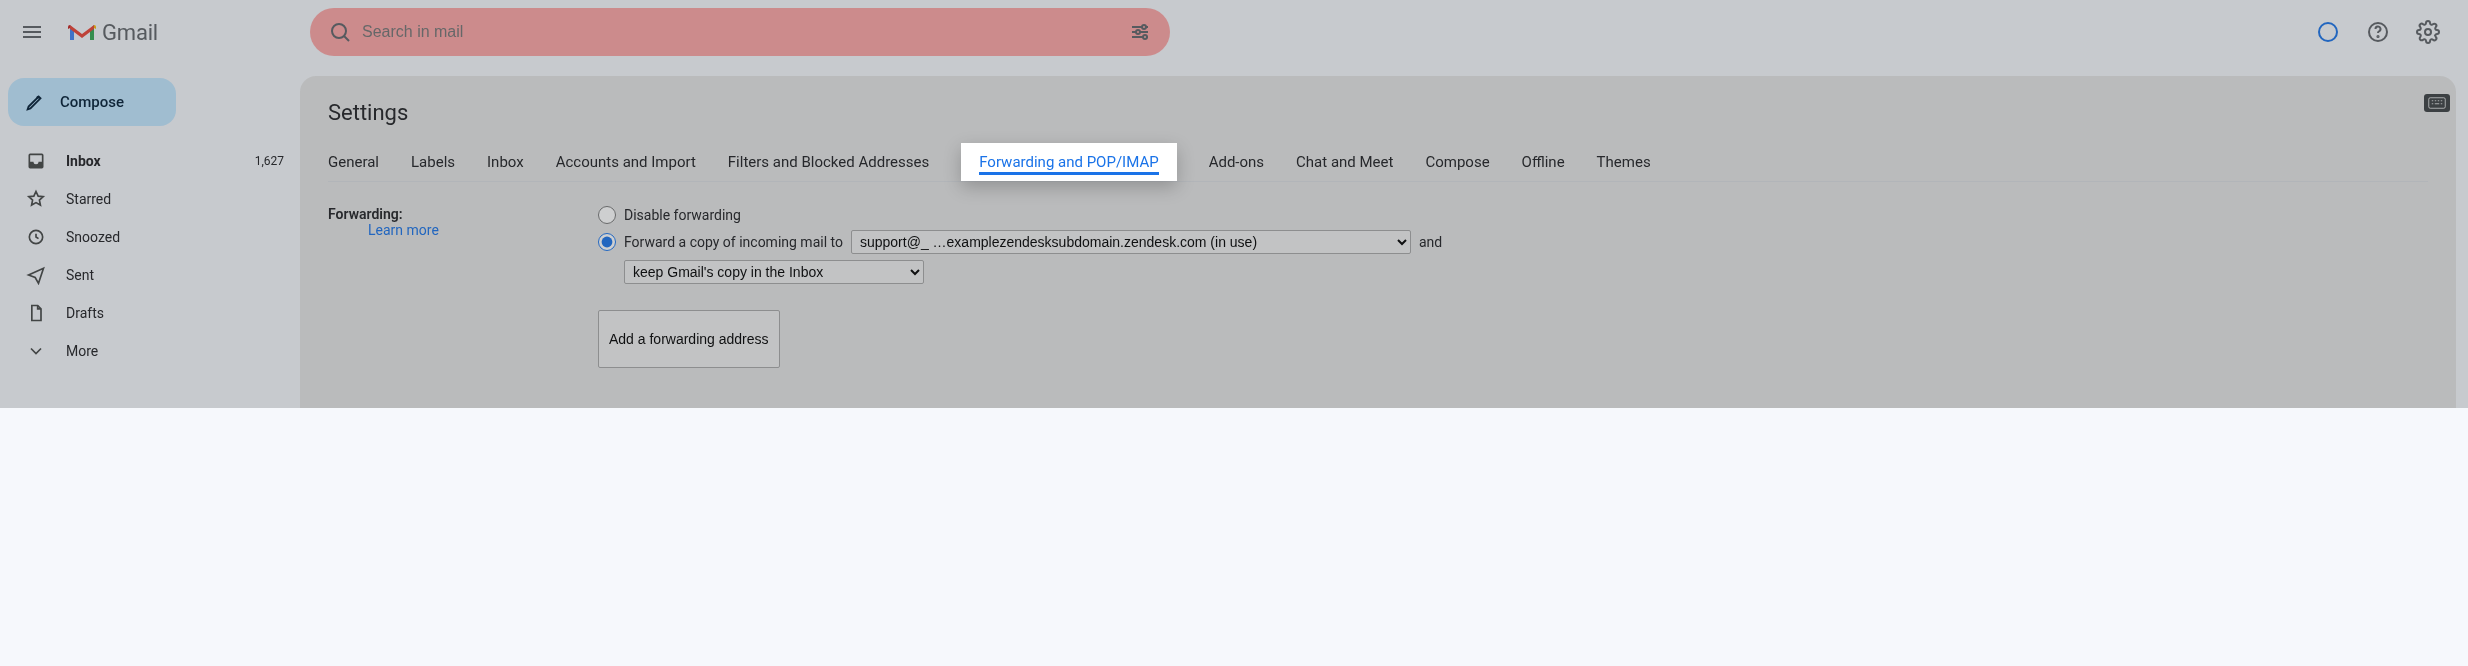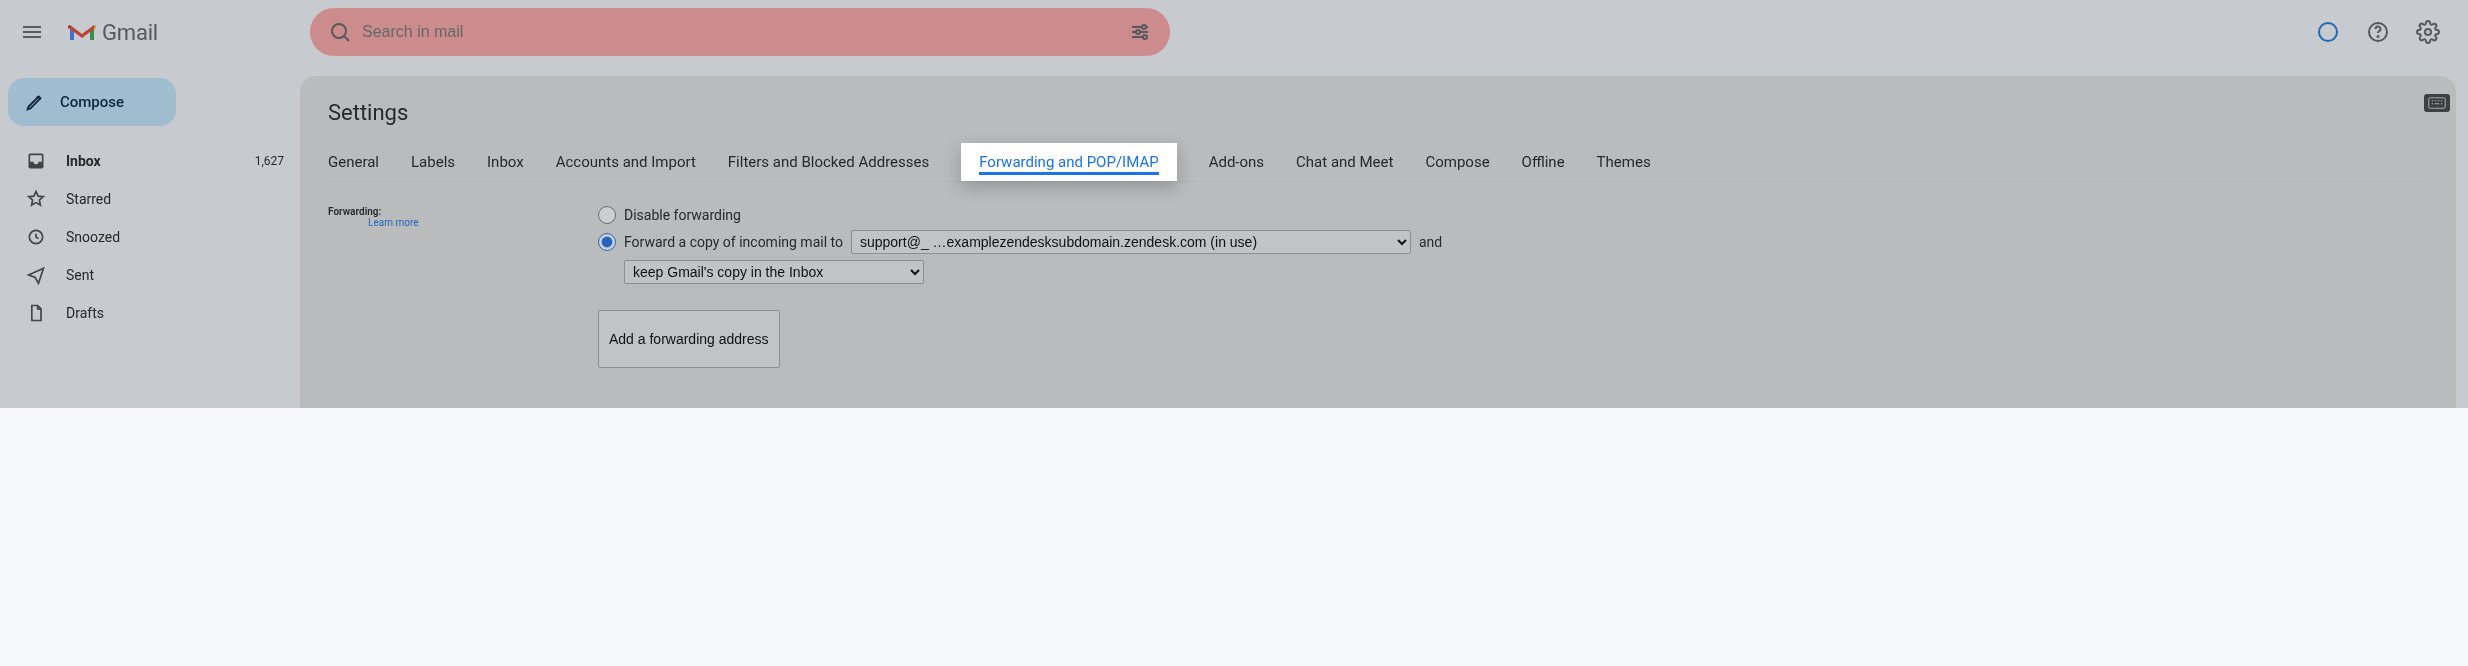--- a/index.html
+++ b/index.html
@@ -105,21 +105,21 @@
     .tab.highlighted {
       color: #1a73e8; background: #fff; padding: 10px 18px;
       z-index: 10; box-shadow: 0 6px 18px rgba(0,0,0,.22);
     }
     .tab.highlighted::after{
       content:""; position:absolute; left:18px; right:18px; bottom:6px;
       height:3px; background:#1a73e8;
     }
 
     .section { display:flex; gap: 40px; padding-top: 24px; }
-    .section-label { width: 230px; font-size: 10px; }
+    .section-label { width: 230px; font-size: 14px; }
     .section-label b { font-weight: 600; }
     .learnmore { color:#1a73e8; text-decoration:none; cursor:pointer;margin-left:40px; }
     .section-body { flex:1; }
     .radio-row { display:flex; align-items:center; gap: 8px; margin-bottom: 6px; font-size:14px;}
     input[type=radio]{ width:18px; height:18px; accent-color:#1a73e8; }
     select {
       font-size:14px; padding: 2px 4px; background:#efefef;
       border:1px solid #a9a9a9; border-radius:2px;
     }
     .sel-email { min-width: 560px; }
@@ -236,20 +236,28 @@
         <span class="label">Sent</span>
       </div>
       <div class="navitem">
         <span class="icon">
             <svg viewBox="0 0 24 24" fill="none" stroke="currentColor" stroke-width="2">
               <path d="M7 3h7l4 4v14H7z"></path>
               <path d="M14 3v4h4"></path>
             </svg>
           </span>
         <span class="label">Drafts</span>
+      </div>
+      <div class="navitem">
+        <span class="icon">
+            <svg viewBox="0 0 24 24" fill="none" stroke="currentColor" stroke-width="2">
+              <path d="M6 9l6 6 6-6"></path>
+            </svg>
+          </span>
+        <span class="label">More</span>
       </div>
     </div>
   </div>
 
   <div class="main">
     <div class="keyboard-chip">
       <svg viewBox="0 0 24 16">
           <rect x="1" y="1" width="22" height="14" rx="2"></rect>
           <path d="M5 5h2M9 5h2M13 5h2M17 5h2M5 9h2M9 9h6M17 9h2"></path>
         </svg>

